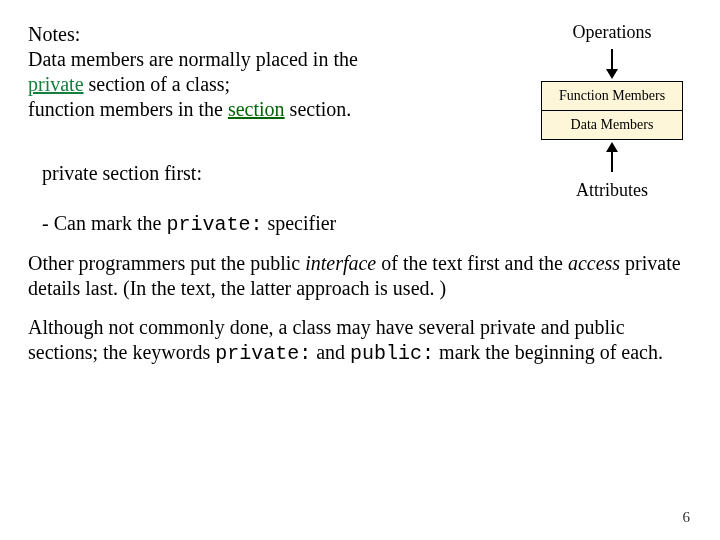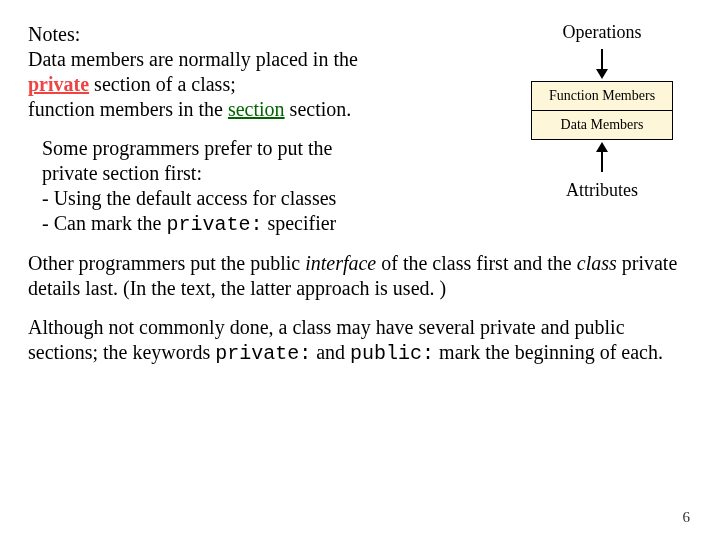--- a/index.html
+++ b/index.html
@@ -8,21 +8,21 @@
     width: 720px;
     height: 540px;
     background: #fff;
     font-family: "Times New Roman", Times, serif;
     font-size: 20px;
     color: #000;
     position: relative;
     overflow: hidden;
   }
   .slide {
-    padding: 22px 38px 0 28px;
+    padding: 22px 28px 0 28px;
     box-sizing: border-box;
     position: relative;
   }
   .top-row {
     display: flex;
     align-items: flex-start;
     gap: 18px;
   }
   .notes-col {
     flex: 1 1 auto;
@@ -49,21 +49,21 @@
     background: #fdf6d8;
   }
   .class-box .cell {
     padding: 6px 4px;
     font-size: 14px;
     line-height: 1.15;
   }
   .class-box .sep {
     border-top: 1.5px solid #000;
   }
-  .underline-red { text-decoration: underline; color: #ef4444; font-weight: bold; }
+  .underline-red { text-decoration: underline; color: #15803d; }
   .underline-green { text-decoration: underline; color: #006400; }
   .para {
     margin-top: 14px;
     line-height: 1.25;
   }
   .indent1 { margin-left: 14px; }
   .mono { font-family: "Courier New", Courier, monospace; }
   .italic { font-style: italic; }
   .page-num {
     position: absolute;
@@ -82,23 +82,23 @@
   <div class="top-row">
     <div class="notes-col">
       <div>Notes:</div>
       <div>
         <span>Data members are normally placed in the </span><br>
         <span class="underline-red">private</span><span> section of a class;</span><br>
         <span>function members in the </span><span class="underline-green">section</span><span> section.</span>
       </div>
 
       <div class="para indent1">
-        <span>Some programmers prefer to put the</span><br>
+        <br>
         <span>private section  first:</span><br>
-        <span> - Using the default access for classes</span><br>
+        <br>
         <span> - Can mark the </span><span class="mono">private:</span><span> specifier</span>
       </div>
     </div>
 
     <div class="diagram-col">
       <div class="ops-label">Operations</div>
       <div class="arrow-down">
         <svg width="20" height="30">
             <line x1="10" y1="0" x2="10" y2="22" stroke="#000" stroke-width="2"></line>
             <polygon points="4,20 16,20 10,30" fill="#000"></polygon>
@@ -113,21 +113,21 @@
             <polygon points="4,10 16,10 10,0" fill="#000"></polygon>
             <line x1="10" y1="8" x2="10" y2="30" stroke="#000" stroke-width="2"></line>
           </svg>
       </div>
       <div class="attr-spacer"></div>
       <div class="ops-label">Attributes</div>
     </div>
   </div>
 
   <div class="para">
-    <span>Other programmers put the public </span><span class="italic">interface</span><span> of the class first and the </span><span class="italic">class</span><span> private details last.  (In the text, the latter approach is used. )</span>
+    <span>Other programmers put the public </span><span class="italic">interface</span><span> of the text first and the </span><span class="italic">access</span><span> private details last.  (In the text, the latter approach is used. )</span>
   </div>
 
   <div class="para">
     <span>Although not commonly done, a class may have several private and public sections;  the keywords </span><span class="mono">private:</span><span> and </span><span class="mono">public:</span><span> mark the beginning of each.</span>
   </div>
 
 </div>
 
 <div class="page-num">6</div>
 

